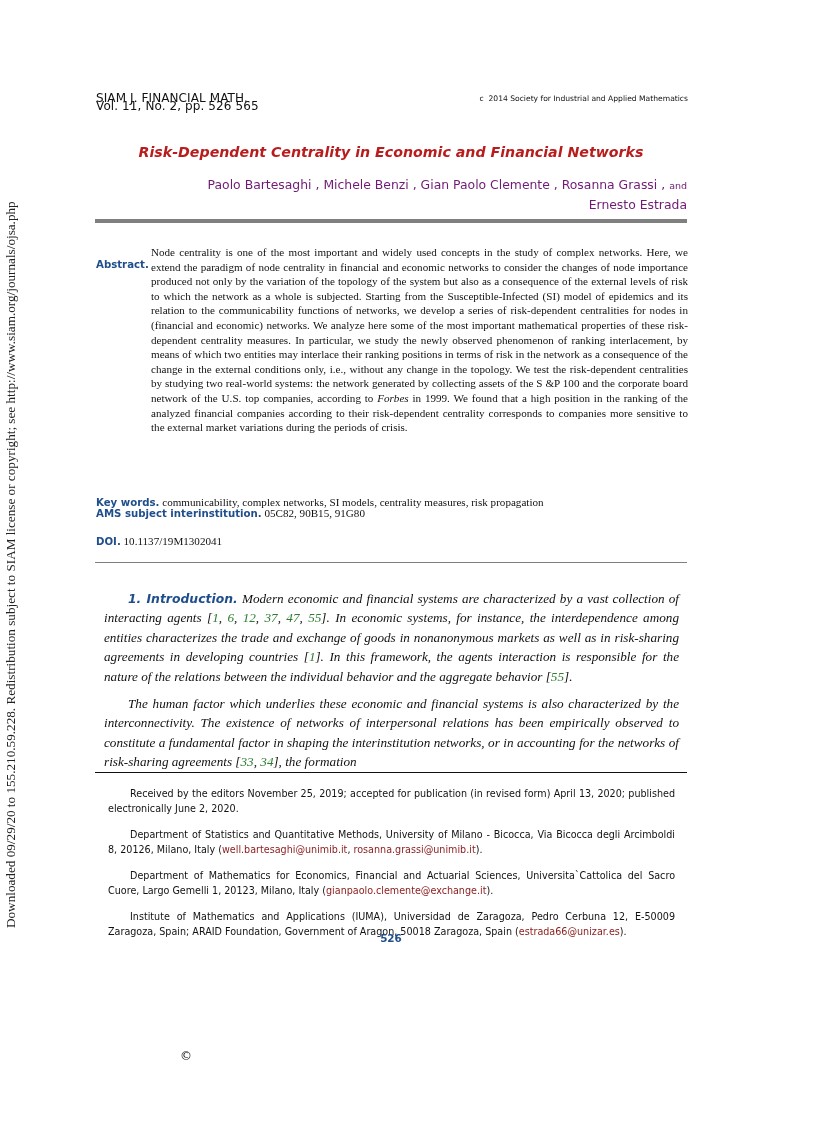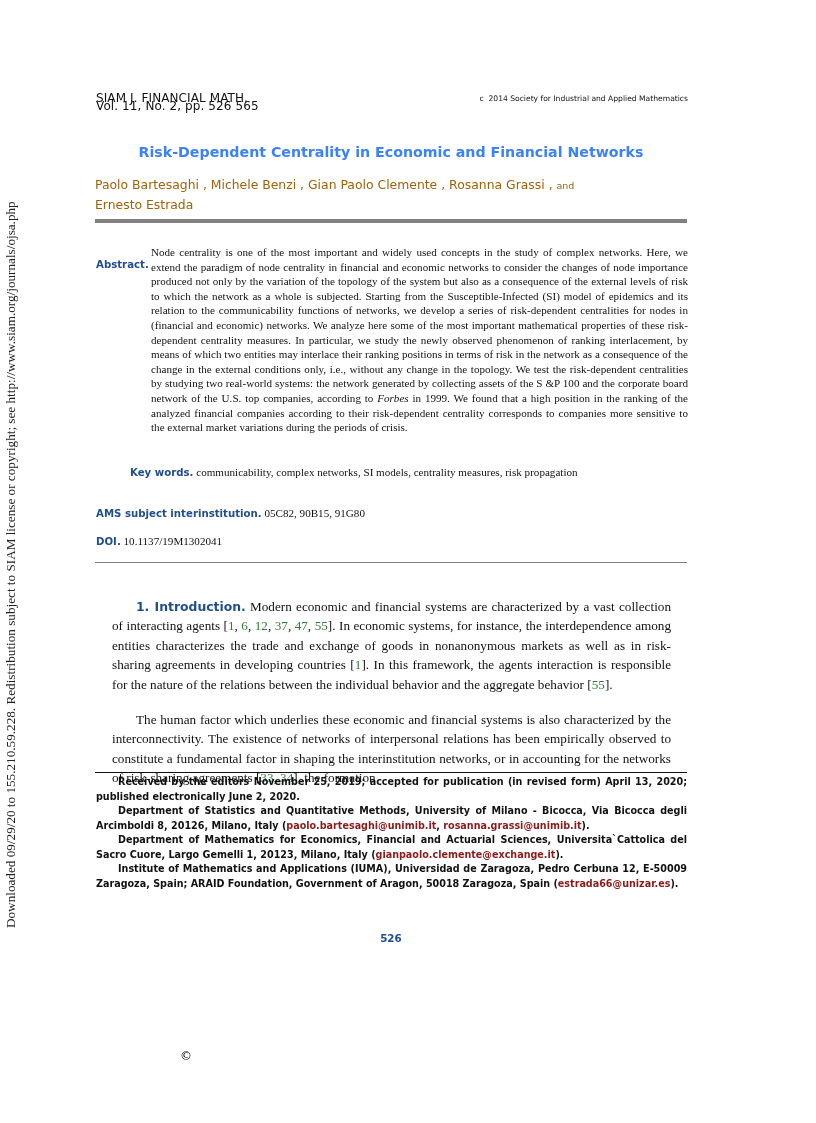--- a/index.html
+++ b/index.html
@@ -14,46 +14,46 @@
     transform-origin: 0 0; transform: rotate(-90deg);
     white-space: nowrap; font-size: 13.2px;
     font-family: "Liberation Serif", serif; color: #222;
     width: 740px;
   }
 
   .hdr-left { position: absolute; left: 96px; top: 94px; font-size: 12px; line-height: 8px; letter-spacing: 0.1px; }
   .hdr-right { position: absolute; left: 456px; top: 94px; font-size: 7.6px; width: 232px; text-align: right; }
 
   .title { position: absolute; left: 95px; top: 144px; width: 592px; text-align: center;
-           font-size: 14.2px; font-weight: bold; color: #3b82f6; }
-  .authors { position: absolute; left: 95px; top: 175px; width: 592px; text-align: left;
-             font-size: 12.4px; color: #a16207; line-height: 19px; }
+           font-size: 14.2px; font-weight: bold; color: #b91c1c; font-style: italic; }
+  .authors { position: absolute; left: 95px; top: 175px; width: 592px; text-align: right;
+             font-size: 12.4px; color: #701a75; line-height: 19px; }
   .authors .and { font-size: 9.5px; }
 
   .rule-thick { position: absolute; left: 95px; top: 219px; width: 592px; height: 4px; background: #808080; }
 
   .abstract { position: absolute; left: 96px; top: 245px; width: 592px; font-size: 11.1px; line-height: 14.6px; }
   .abstract .label { position: absolute; left: 0; top: 13px; font-size: 10.2px; font-weight: bold; color: #1f4e8c; }
   .abstract .body { margin-left: 55px; text-align: justify; }
 
-  .kw { position: absolute; left: 96px; top: 466px; font-size: 11.1px; margin-left: 34px; }
+  .kw { position: absolute; left: 96px; top: 496px; font-size: 11.1px; }
   .ams { position: absolute; left: 96px; top: 507px; font-size: 11.1px; }
   .doi { position: absolute; left: 96px; top: 535px; font-size: 11.1px; }
   .meta-label { font-family: "DejaVu Sans", sans-serif; font-size: 10.2px; font-weight: bold; color: #1f4e8c; }
 
   .rule-thin { position: absolute; left: 95px; top: 562px; width: 592px; height: 1px; background: #808080; }
 
   .intro { position: absolute; left: 96px; top: 581px; width: 591px; font-size: 13.2px; line-height: 19.4px; text-align: justify; }
-  .intro p { margin: 16px; text-indent: 24px; }
+  .intro p { margin: 8px; text-indent: 24px; font-style: italic; }
   .intro .sec { font-family: "DejaVu Sans", sans-serif; font-weight: bold; color: #1f4e8c; font-size: 12.4px; }
 
   .rule-foot { position: absolute; left: 95px; top: 772px; width: 592px; height: 1px; background: #111; }
 
   .footnotes { position: absolute; left: 96px; top: 775px; width: 591px; font-size: 9.6px; line-height: 14.5px; text-align: justify; }
-  .footnotes p { margin: 0; text-indent: 22px; font-weight: bold; }
+  .footnotes p { margin: 12px; text-indent: 22px; }
 
   .pageno { position: absolute; left: 95px; top: 926px; width: 592px; text-align: center; font-size: 10.4px; font-weight: bold; color: #1f4e8c; margin-top: 6px; }
   .copy-bottom { position: absolute; left: 180px; top: 1049px; font-size: 12px; }
 </style>
 </head>
 <body>
 
 <div class="side-note">Downloaded 09/29/20 to 155.210.59.228. Redistribution subject to SIAM license or copyright; see http://www.siam.org/journals/ojsa.php</div>
 
 <div class="hdr-left sans">
@@ -112,20 +112,20 @@
   <p><span class="sec">1. Introduction.</span>
     <span>Modern economic and financial systems are characterized by a vast collection of interacting agents [</span><a class="green">1</a>, <a class="green">6</a>, <a class="green">12</a>, <a class="green">37</a>, <a class="green">47</a>, <a class="green">55</a><span>]. In economic systems, for instance, the interdependence among entities characterizes the trade and exchange of goods in nonanonymous markets as well as in risk-sharing agreements in developing countries [</span><a class="green">1</a><span>]. In this framework, the agents  interaction is responsible for the nature of the relations between the individual behavior and the aggregate behavior [</span><a class="green">55</a><span>].</span>
   </p>
   <p><span>The human factor which underlies these economic and financial systems is also characterized by the interconnectivity. The existence of networks of interpersonal relations has been empirically observed to constitute a fundamental factor in shaping the interinstitution networks, or in accounting for the networks of risk-sharing agreements [</span><a class="green">33</a>, <a class="green">34</a><span>], the formation</span></p>
 </div>
 
 <div class="rule-foot"></div>
 
 <div class="footnotes sans">
   <p>Received by the editors November 25, 2019; accepted for publication (in revised form) April 13, 2020; published electronically June 2, 2020.</p>
-  <p><span>Department of Statistics and Quantitative Methods, University of Milano - Bicocca, Via Bicocca degli Arcimboldi 8, 20126, Milano, Italy (</span><a class="red">paolo.bartesaghi@unimib.it</a><span>, </span><a class="red">rosanna.grassi@unimib.it</a><span>).</span></p>
+  <p><span>Department of Statistics and Quantitative Methods, University of Milano - Bicocca, Via Bicocca degli Arcimboldi 8, 20126, Milano, Italy (</span><a class="red">well.bartesaghi@unimib.it</a><span>, </span><a class="red">rosanna.grassi@unimib.it</a><span>).</span></p>
   <p><span>Department of Mathematics for Economics, Financial and Actuarial Sciences, Universita`Cattolica del Sacro Cuore, Largo Gemelli 1, 20123, Milano, Italy (</span><a class="red">gianpaolo.clemente@exchange.it</a><span>).</span></p>
   <p><span>Institute of Mathematics and Applications (IUMA), Universidad de Zaragoza, Pedro Cerbuna 12, E-50009 Zaragoza, Spain; ARAID Foundation, Government of Aragon, 50018 Zaragoza, Spain (</span><a class="red">estrada66@unizar.es</a><span>).</span></p>
 </div>
 
 <div class="pageno sans">526</div>
 
 <div class="copy-bottom sans">©</div>
 
 </body></html>

